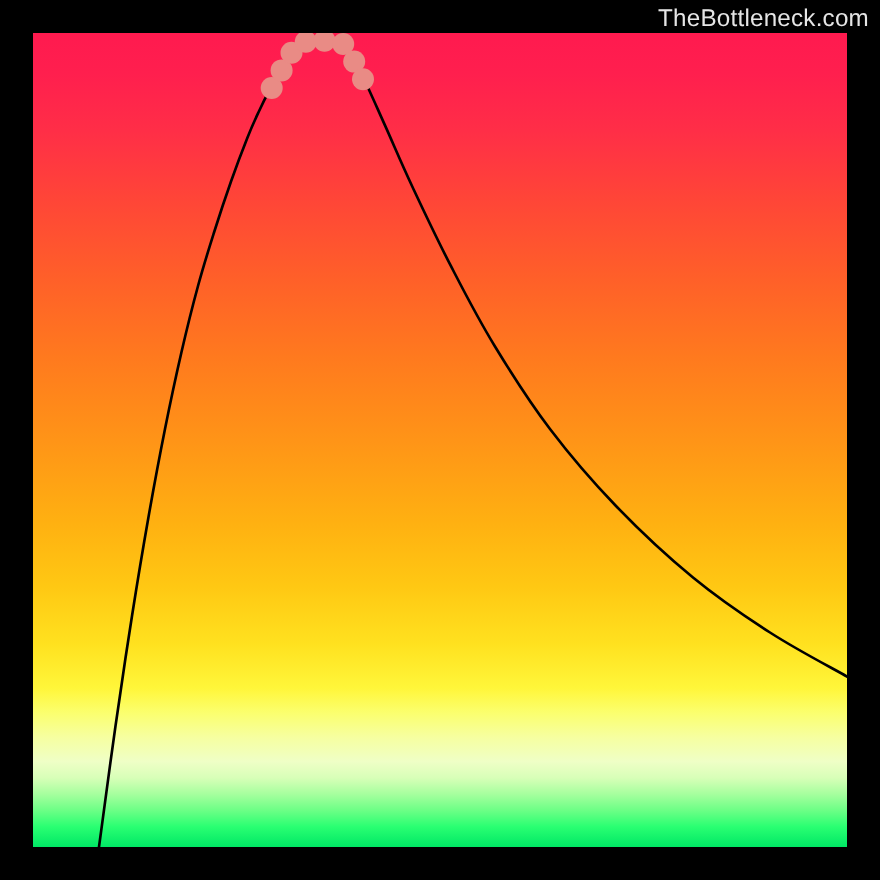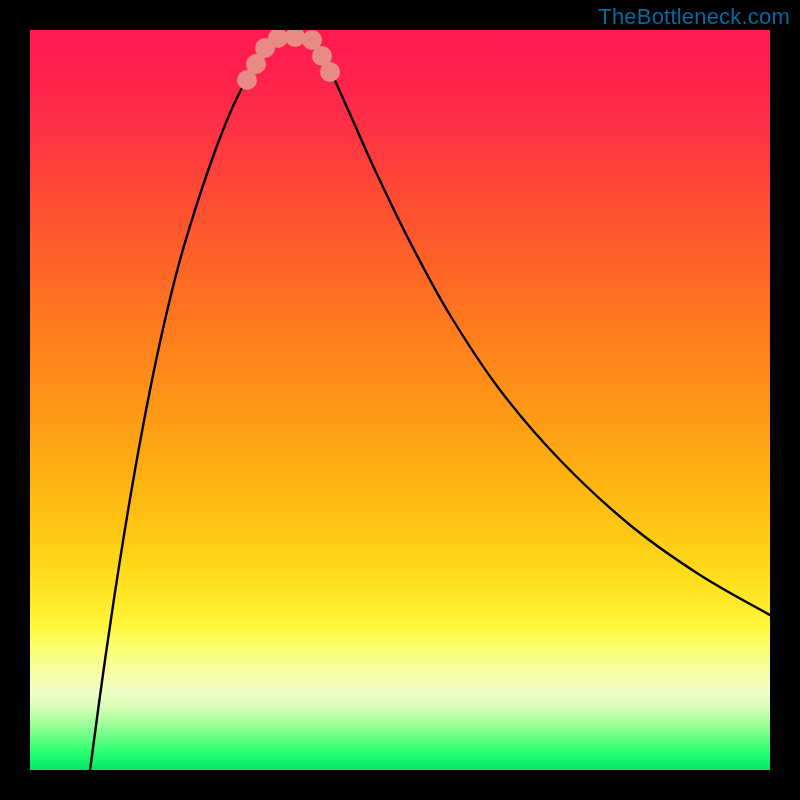--- a/index.html
+++ b/index.html
@@ -20,21 +20,21 @@
     overflow: hidden;
   }
   .gradient {
     position: absolute;
     left: 0; top: 0; right: 0; bottom: 0;
   }
   .watermark {
     position: absolute;
     top: 4px;
     right: 10px;
-    color: #0369a1;
+    color: #e5e5e5;
     font-size: 22px;
     letter-spacing: 0.2px;
     font-weight: 400;
   }
   svg.curve {
     position: absolute;
     left: 0; top: 0;
     width: 740px;
     height: 740px;
     overflow: visible;

